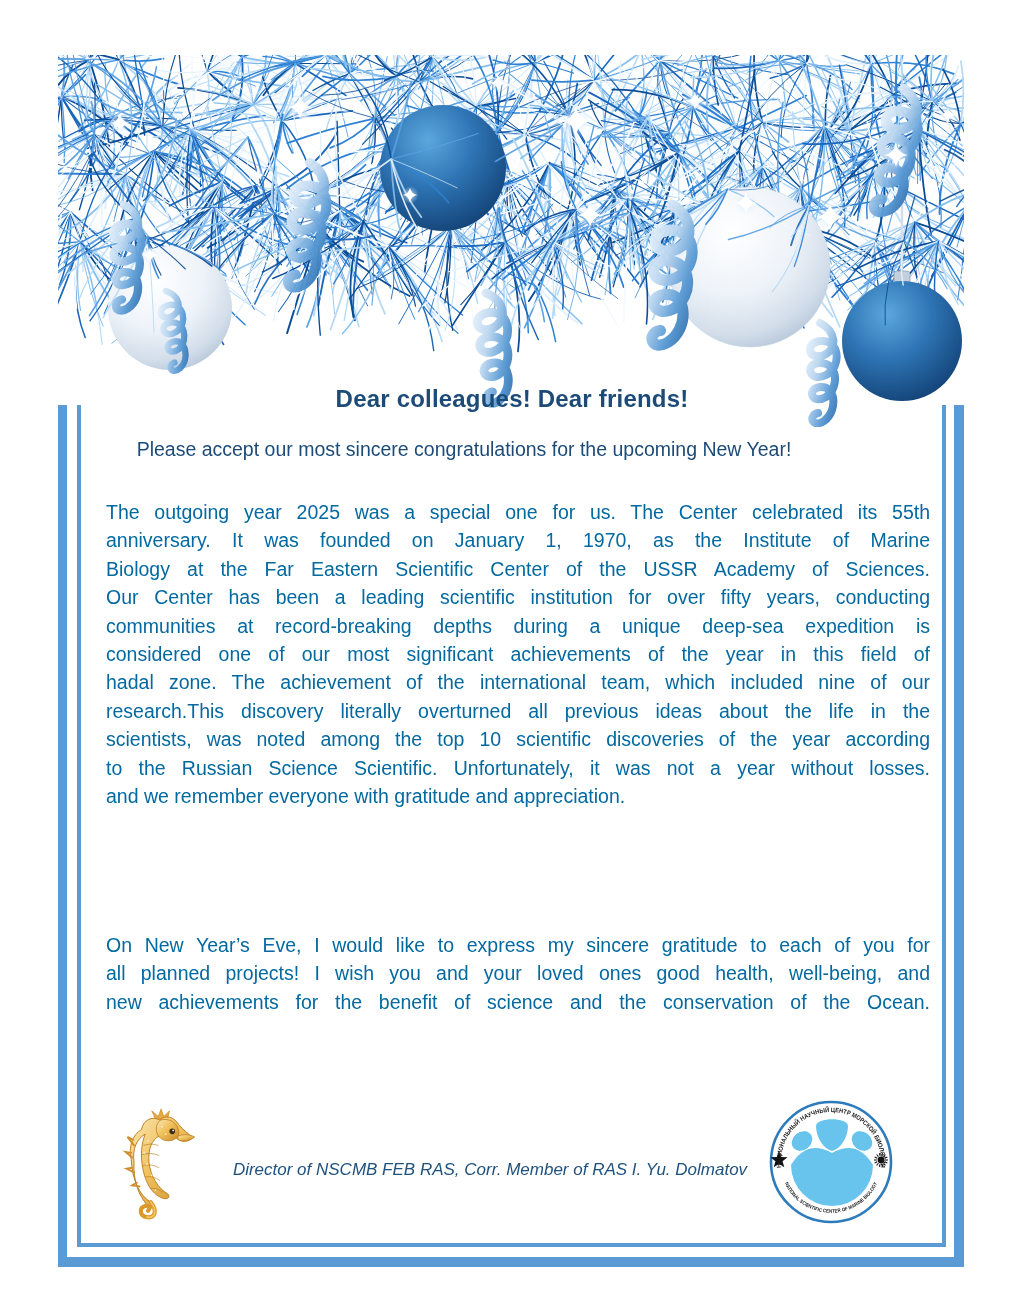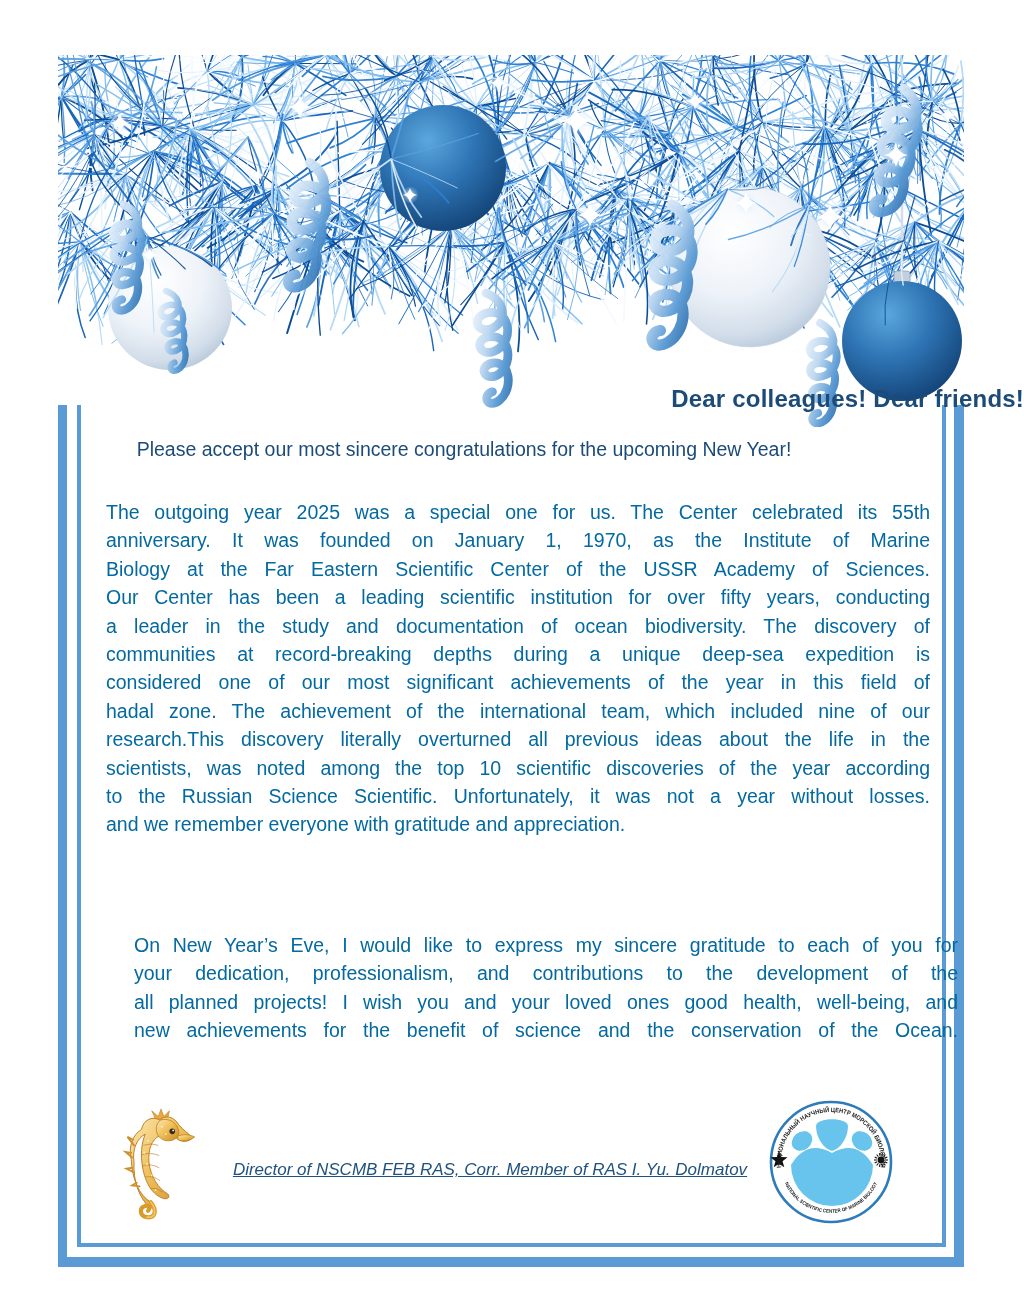--- a/index.html
+++ b/index.html
@@ -7,32 +7,32 @@
         font-family:"Liberation Sans",sans-serif;}
   
   .banner-wrap{position:absolute;left:58px;top:55px;width:906px;height:372px;overflow:hidden;}
   #banner-art{display:block;width:906px;height:372px;}
   
   .frame-outer{position:absolute;left:58px;top:405px;width:906px;height:862px;box-sizing:border-box;
     border-left:9px solid #5b9bd5;border-right:10px solid #5b9bd5;border-bottom:10px solid #5b9bd5;}
   .frame-inner{position:absolute;left:77px;top:405px;width:869px;height:842px;box-sizing:border-box;
     border-left:4px solid #5b9bd5;border-right:4px solid #5b9bd5;border-bottom:4px solid #5b9bd5;}
   
-  .title{position:absolute;top:385px;left:0;width:1024px;text-align:right;
+  .title{position:absolute;top:385px;left:0;width:1024px;text-align:center;
     font-size:24px;font-weight:bold;color:#1c4b78;letter-spacing:0.2px;}
   .subtitle{position:absolute;top:438px;left:0;width:928px;text-align:center;
     font-size:19.5px;color:#1c4b78;}
   .para{position:absolute;left:106px;width:824px;color:#0369a1;
     font-size:19.5px;line-height:28.4px;}
   #para1{top:498px;}
-  #para2{top:931px;margin-left:28px;}
+  #para2{top:931px;}
   .para .line{text-align:justify;text-align-last:justify;-moz-text-align-last:justify;white-space:nowrap;}
   .para .line.last-left{text-align-last:left;white-space:normal;}
   .signature{position:absolute;top:1160px;left:60px;width:860px;text-align:center;
-    font-style:italic;font-size:17px;color:#20527f;text-decoration:underline;}
+    font-style:italic;font-size:17px;color:#20527f;}
   
   .seahorse{position:absolute;left:120px;top:1106px;width:84px;height:116px;}
   .logo{position:absolute;left:769px;top:1100px;width:124px;height:124px;}
   .logo-ring-text{font-family:"Liberation Sans",sans-serif;font-weight:bold;fill:#1c1c1c;}
   .ribbon{stroke:url(#gRibbon);stroke-width:8;fill:none;stroke-linecap:round;opacity:0.96;}
 </style>
 </head>
 <body>
 
 <div class="page">
@@ -2516,34 +2516,32 @@
 
   <div class="title">Dear colleagues! Dear friends!</div>
   <div class="subtitle">Please accept our most sincere congratulations for the upcoming New Year!</div>
 
   <div class="para" id="para1">
 
   <div class="line">The  outgoing year 2025 was  a  special one for us. The Center celebrated  its 55th</div>
       <div class="line">anniversary.  It  was  founded  on  January  1,  1970,  as  the  Institute  of   Marine</div>
       <div class="line">Biology  at  the  Far  Eastern  Scientific  Center  of   the  USSR  Academy  of  Sciences.</div>
       <div class="line">Our Center has been a leading scientific institution for over fifty years, conducting</div>
-      <div class="line">a leader in the study and documentation of ocean  biodiversity. The discovery of</div>
       <div class="line">communities at record-breaking depths during a unique  deep-sea expedition is</div>
       <div class="line">considered one of our most significant achievements of the year in this field of</div>
       <div class="line">hadal zone. The achievement of  the international  team, which included  nine of our</div>
       <div class="line">research.This discovery  literally overturned all previous ideas  about the  life in the</div>
       <div class="line">scientists, was  noted  among  the top 10  scientific discoveries  of the year according</div>
       <div class="line">to the Russian Science Scientific. Unfortunately, it was not a year  without losses.</div>
       <div class="line last-left">and we remember everyone with gratitude and appreciation.</div>
     </div>
 
   <div class="para" id="para2">
 
   <div class="line">On New Year’s Eve, I would like to express my sincere gratitude to  each of  you for</div>
-      <div class="line">your  dedication,  professionalism,  and  contributions  to   the  development   of   the</div>
       <div class="line">all planned projects! I wish you and your loved ones good health,  well-being, and</div>
       <div class="line">new achievements for the benefit of science and the conservation of the Ocean.</div>
     </div>
 
   <div class="signature">Director of NSCMB FEB RAS, Corr. Member of RAS I. Yu. Dolmatov</div>
 
   <svg class="seahorse" viewBox="0 0 90 120" xmlns="http://www.w3.org/2000/svg">
     <defs>
       <linearGradient id="seaGrad" x1="0" y1="0" x2="1" y2="1">
         <stop offset="0%" stop-color="#fbe7b4"></stop>

